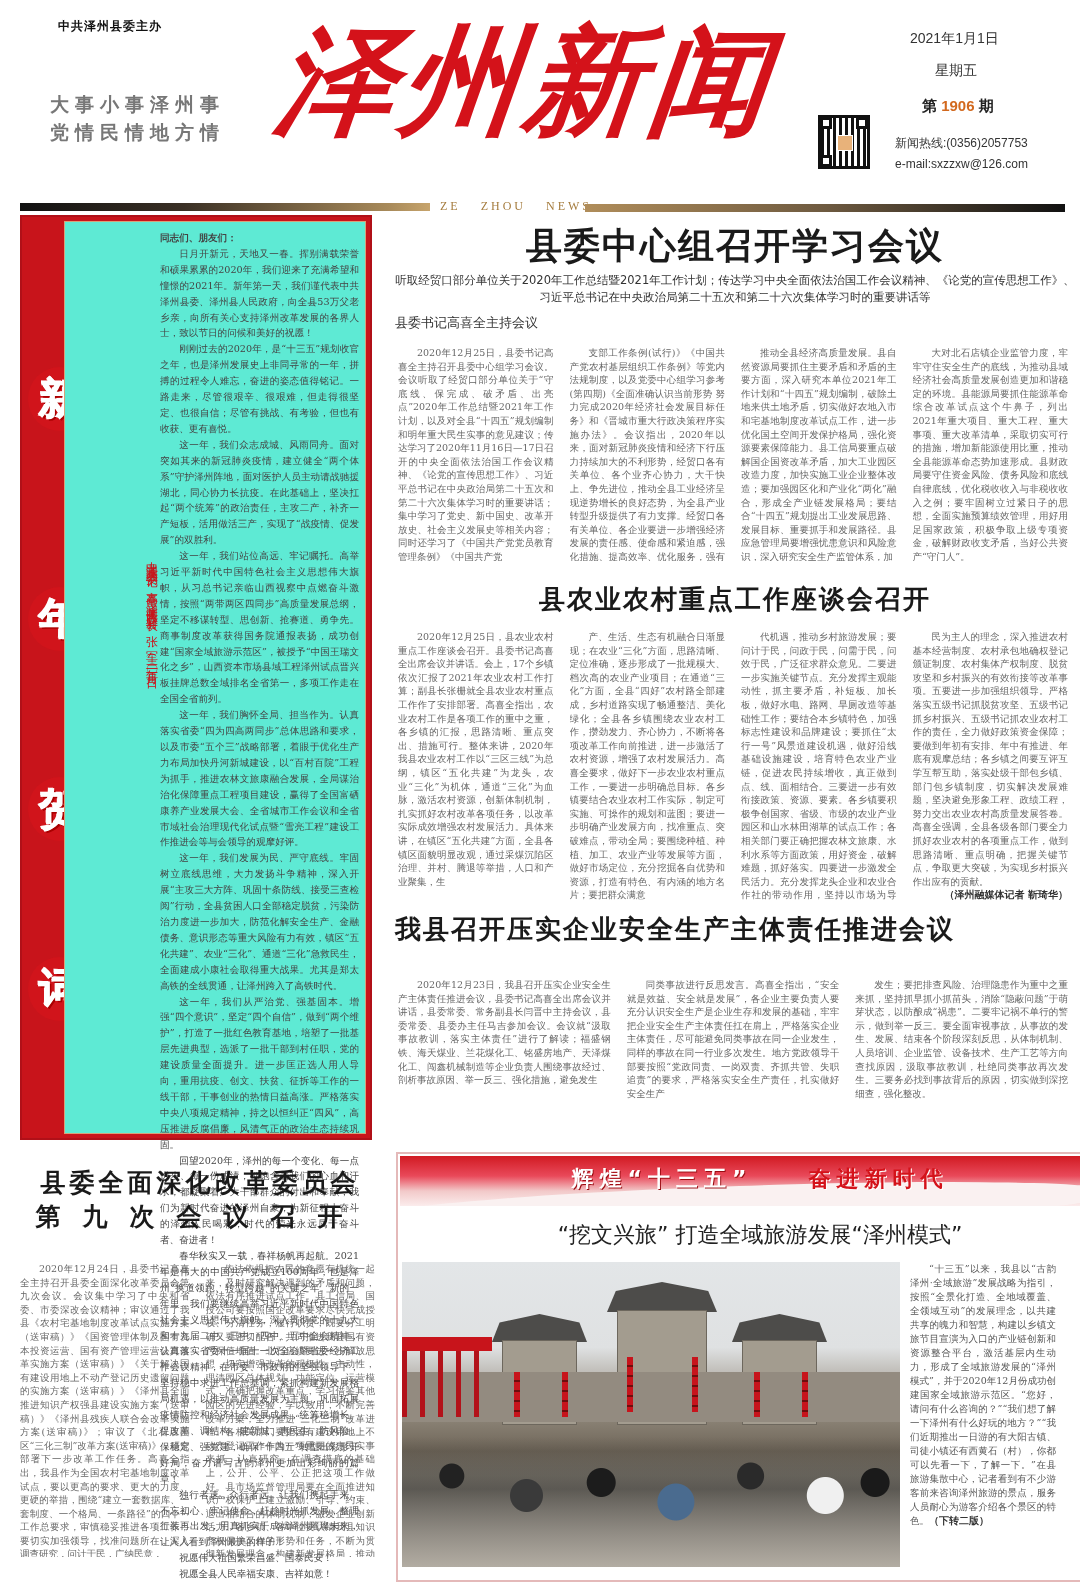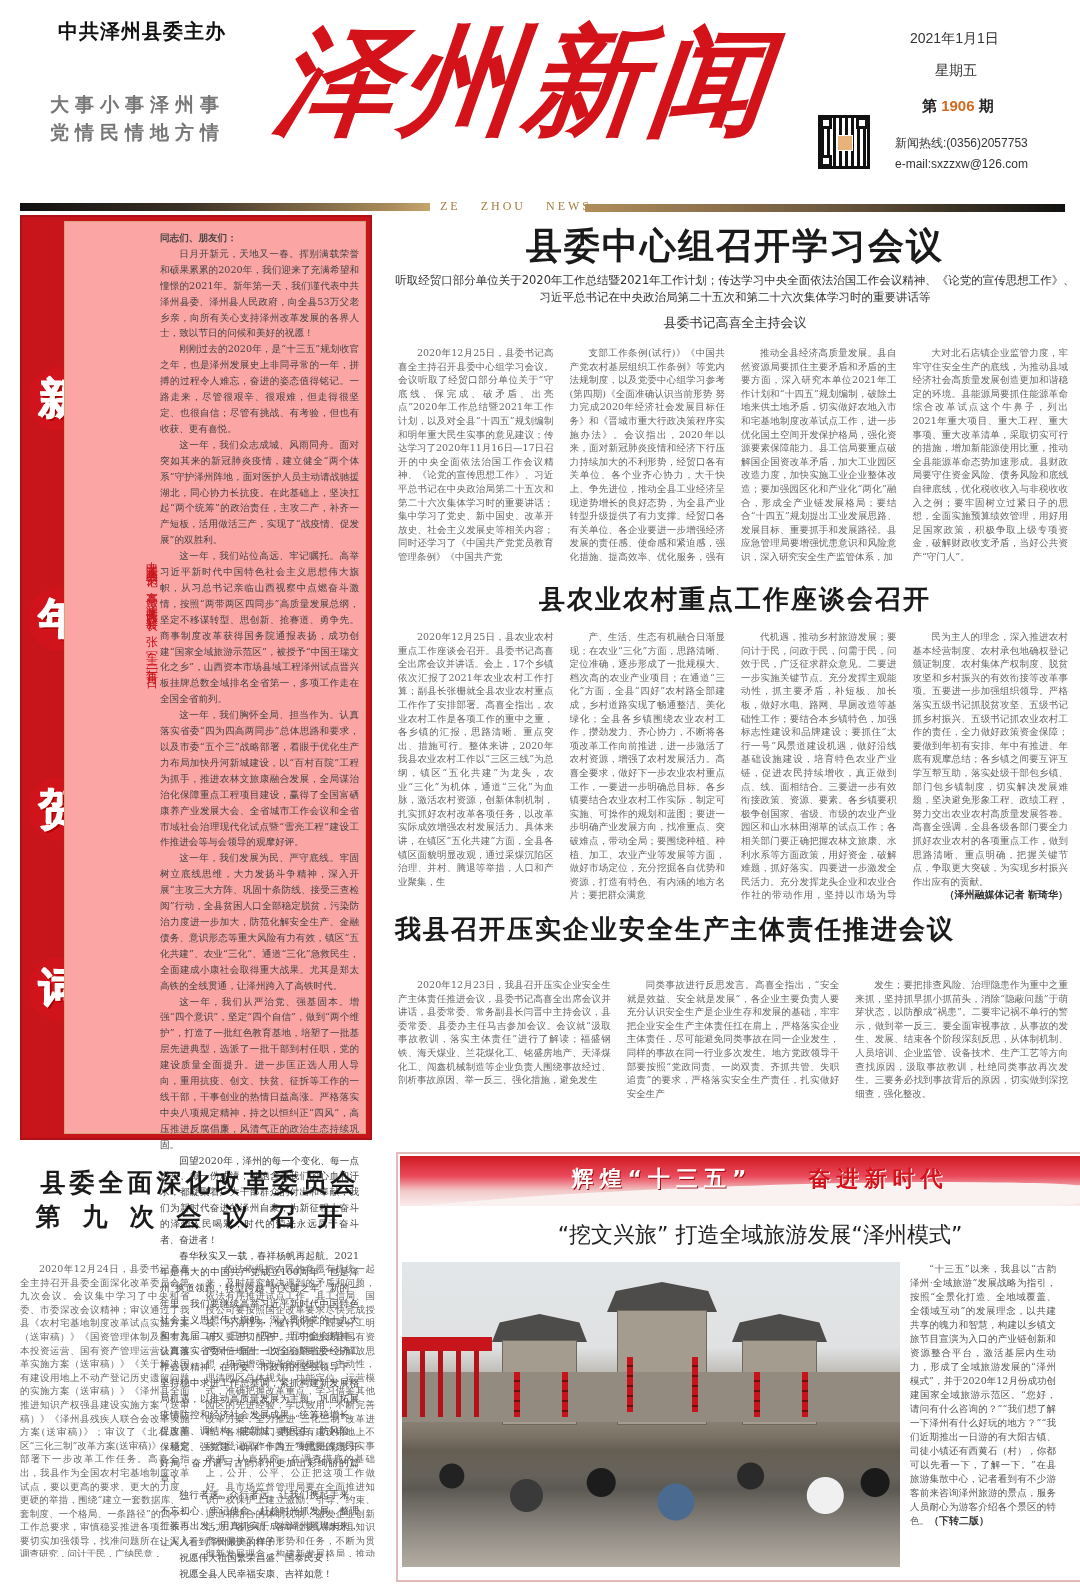--- a/index.html
+++ b/index.html
@@ -1,51 +1,51 @@
 <!DOCTYPE html>
 <html><head>
 <meta charset="utf-8">
 <style>
 *{box-sizing:border-box;margin:0;padding:0}
 body{width:1080px;height:1592px;background:#fff;font-family:"DejaVu Serif",serif;color:#222;position:relative;overflow:hidden}
 .abs{position:absolute}
 
-.publisher{left:58px;top:18px;font-size:20px;font-weight:bold;letter-spacing:1px;color:#111}
+.publisher{left:58px;top:18px;font-size:12px;font-weight:bold;letter-spacing:1px;color:#111}
 .slogan{left:50px;font-size:19px;font-weight:bold;color:#777;letter-spacing:6px;font-family:"DejaVu Sans",sans-serif}
 .slogan1{top:92px}.slogan2{top:120px}
 .logo{left:278px;top:22px;font-size:118px;color:#d4121a;font-weight:bold;font-style:italic;letter-spacing:6px;font-family:"DejaVu Serif",serif;line-height:1;transform:skewX(-6deg)}
 .qr{left:818px;top:115px;width:52px;height:54px;background:
  repeating-linear-gradient(90deg,#111 0 3px,#fff 3px 6px),#111;
  border:3px solid #111}
 .qr:after{content:"";position:absolute;left:16px;top:17px;width:14px;height:14px;background:#e8b27a;border:1px solid #fff}
 .qr .c{position:absolute;width:12px;height:12px;border:3px solid #111;background:#fff}
 .date{left:910px;top:30px;font-size:14px;font-family:"Liberation Sans",sans-serif;color:#333}
 .weekday{left:935px;top:62px;font-size:14px;font-family:Liberation Sans, sans-serif;color:#333}
 .issue{left:922px;top:97px;font-size:15px;font-weight:bold;font-family:"Liberation Sans",sans-serif;color:#222}
 .issue .num{color:#d2691e}
 .hotline{left:895px;top:135px;font-size:12px;font-family:"Liberation Sans",sans-serif;color:#333}
 .email{left:895px;top:157px;font-size:12px;font-family:"Liberation Sans",sans-serif;color:#333}
 
 .bar-left{left:20px;top:203px;width:410px;height:8px;background:linear-gradient(90deg,#111,#3a3025 40%,#a88a5a 90%,#c7a46c)}
 .zz{left:440px;top:199px;font-size:12px;color:#a57c3e;letter-spacing:3px;font-family:"Liberation Serif",serif;word-spacing:14px}
 .bar-right{left:585px;top:204px;width:480px;height:8px;background:linear-gradient(90deg,#b08d5a,#6e5a40 50%,#111)}
 
 .greet{left:20px;top:215px;width:352px;height:925px;background:#c8141b;border:2px solid #b01018}
-.greet-inner{position:absolute;left:42px;top:4px;right:4px;bottom:4px;background:#fca5a5;border:1px solid #d7a27a}
+.greet-inner{position:absolute;left:42px;top:4px;right:4px;bottom:4px;background:#5eead4;border:1px solid #d7a27a}
 .greet-title{position:absolute;left:6px;width:60px;font-size:42px;color:#fff;font-weight:bold;text-align:center;text-shadow:2px 2px 0 #a00,-1px -1px 0 #fff}
 .greet-title span{display:block;width:64px;height:64px;line-height:64px;background:#d1141b;border-radius:50%;color:#fff;-webkit-text-stroke:1px #fff}
 .greet-sign{position:absolute;left:78px;top:330px;display:flex;flex-direction:row-reverse;gap:6px;color:#c8141b;font-size:12px;writing-mode:vertical-rl;font-family:"DejaVu Sans",sans-serif;letter-spacing:2px}
 .greet-text{position:absolute;left:95px;top:8px;right:6px;font-size:9.6px;line-height:15.9px;color:#444;text-align:justify;font-family:"DejaVu Serif",serif}
 .greet-text p{text-indent:2em}
 .greet-text p.noin{text-indent:0;font-weight:bold;font-family:"DejaVu Sans",sans-serif}
 
 .h1{font-family:Liberation Mono, monospace;font-weight:bold;color:#1a1a1a;letter-spacing:2px}
 .lead{left:395px;top:222px;width:680px;text-align:center;font-size:36px}
 .sub{left:395px;top:272px;width:680px;text-align:center;font-size:11.5px;line-height:17px;color:#333;font-family:"DejaVu Sans",sans-serif}
-.host{left:395px;top:314px;width:680px;text-align:center;font-size:13px;color:#333;font-family:Liberation Mono, monospace}
+.host{left:395px;top:314px;width:680px;font-size:13px;color:#333;font-family:Liberation Mono, monospace}
 .cols{display:flex;gap:16px}
 .col{flex:1;font-size:9.5px;line-height:13.6px;color:#666;text-align:justify;text-indent:2em;overflow:hidden}
 .a1cols{left:398px;top:346px;width:670px;height:215px}
 .more{font-weight:bold;color:#333;font-family:"DejaVu Sans",sans-serif;font-size:10px;text-align:right}
 .h2{left:395px;top:582px;width:680px;text-align:center;font-size:26px}
 .a2cols{left:398px;top:630px;width:670px;height:270px}
 .h3{left:395px;top:912px;width:680px;text-align:left;font-size:26px}
 .a3cols{left:398px;top:978px;width:670px;height:152px}
 .h4{left:20px;top:1168px;width:360px;text-align:center;font-size:25px;line-height:34px}
 .a4cols{left:20px;top:1262px;width:355px;height:295px}

